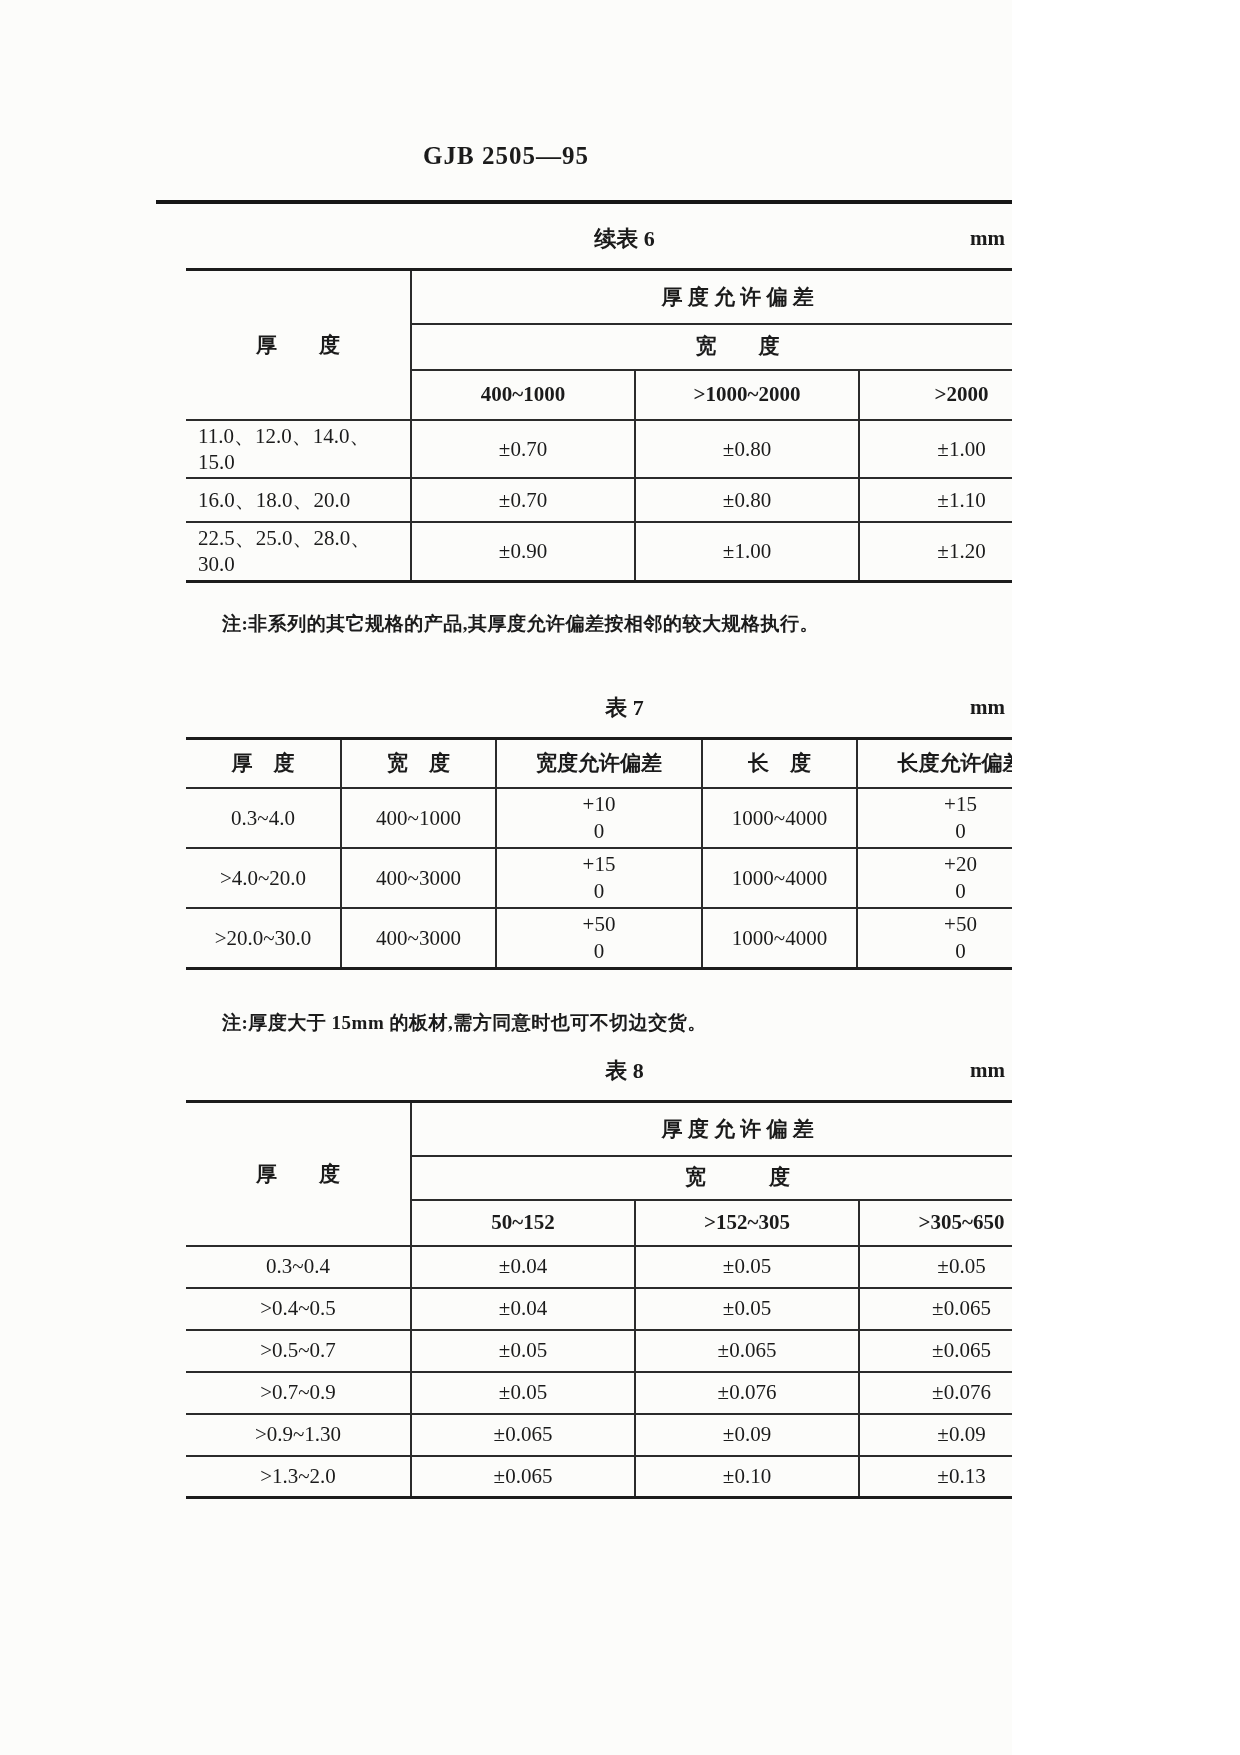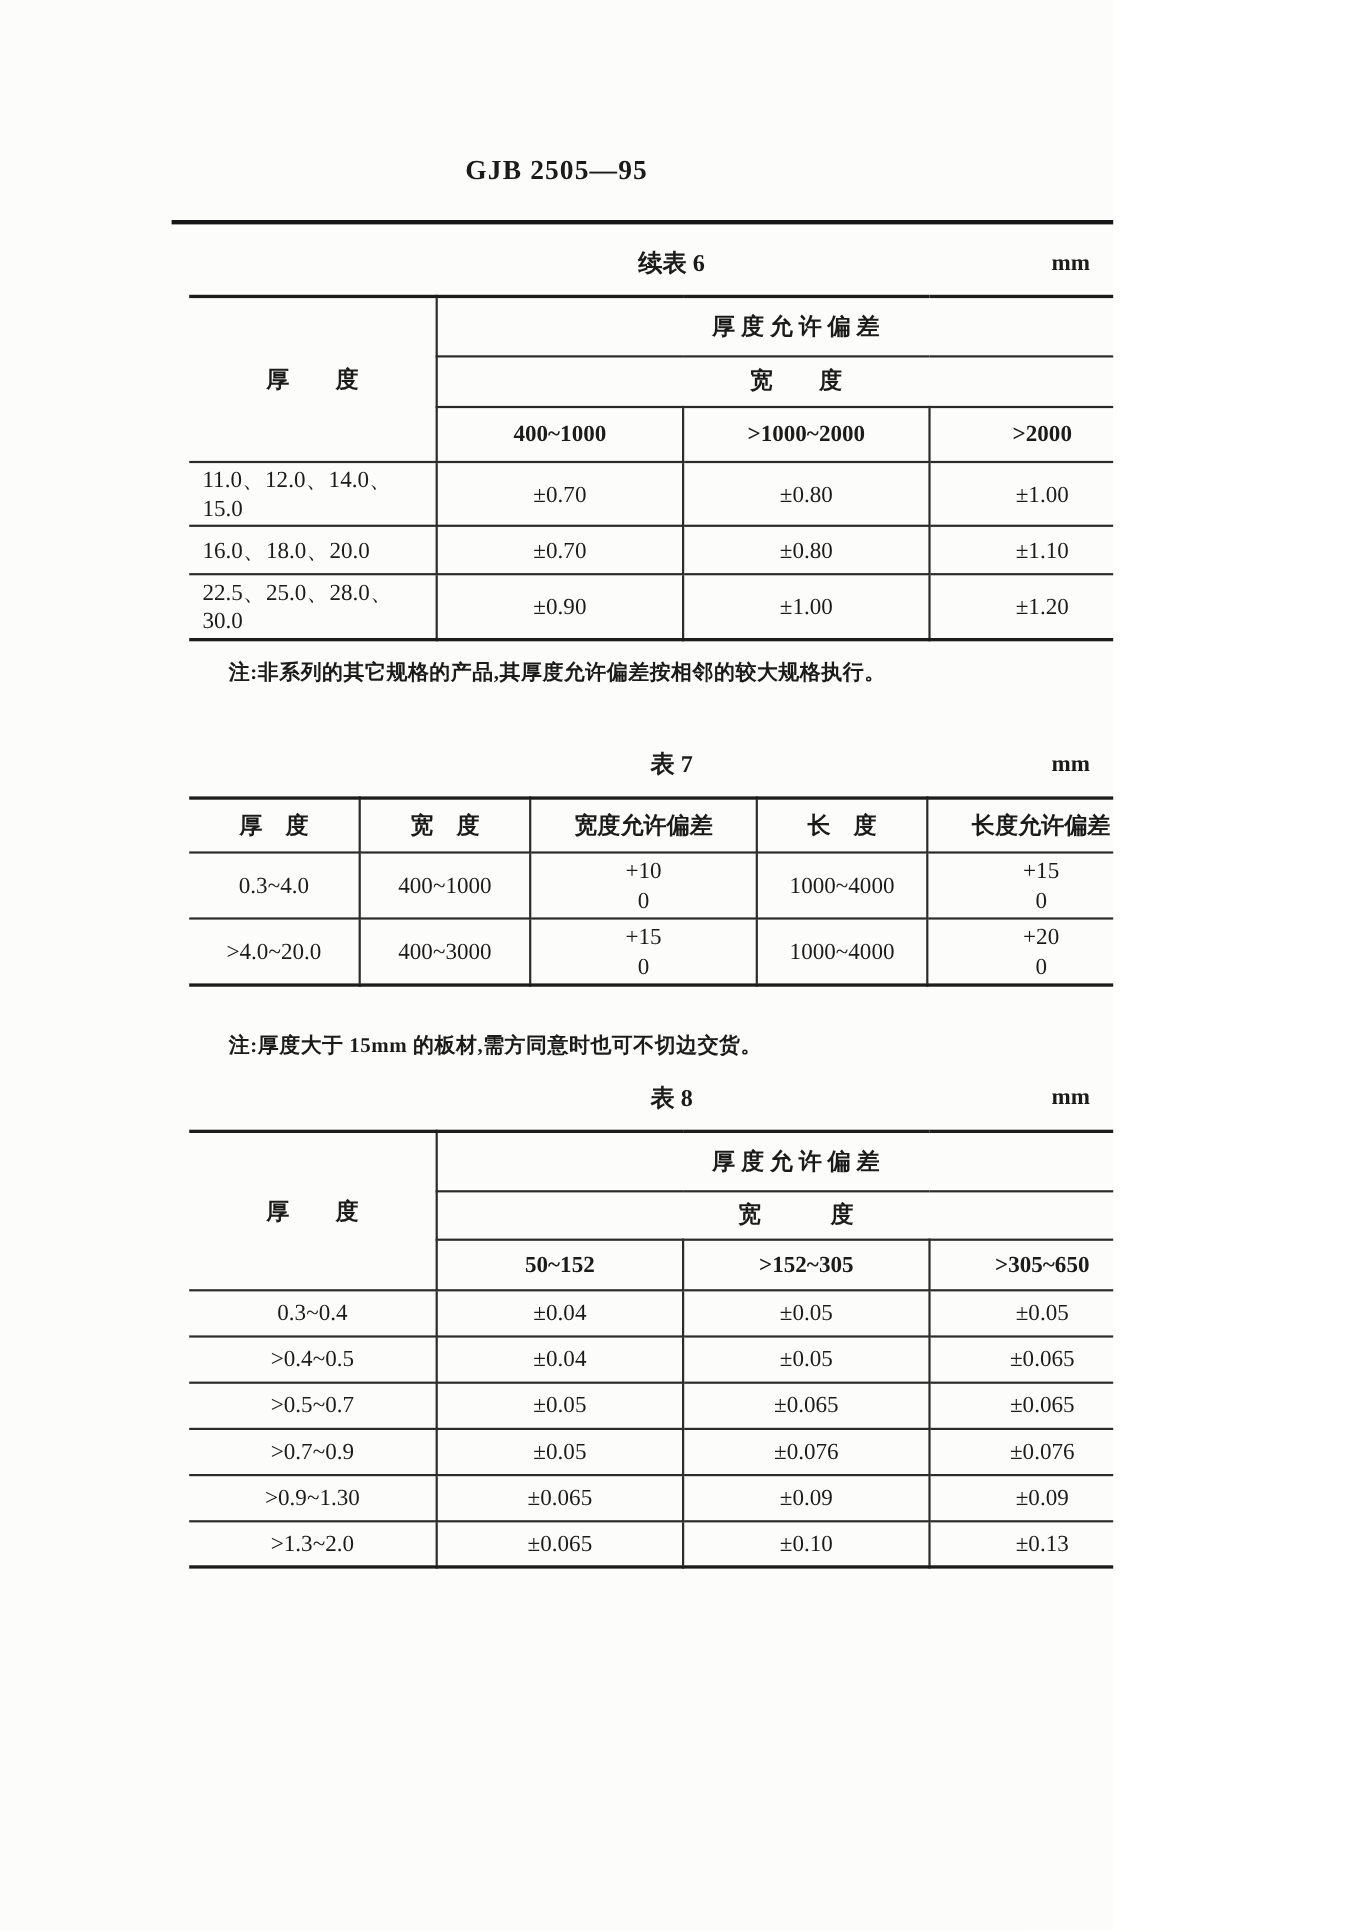--- a/index.html
+++ b/index.html
@@ -26,21 +26,21 @@
   .header-rule {
     position: absolute;
     top: 200px;
     left: 156px;
     width: 932px;
     height: 4px;
     background: #161616;
   }
   .content {
     position: absolute;
-    left: 172px;
+    left: 186px;
     top: 224px;
     width: 877px;
   }
   .caption-row {
     position: relative;
     height: 30px;
     margin-bottom: 14px;
   }
   .caption-row .caption {
     display: block;
@@ -85,21 +85,21 @@
   .dev-cell .dev-top, .dev-cell .dev-bottom {
     display: block;
     line-height: 27px;
   }
   
   .t8 .h1 td { height: 54px; }
   .t8 .h2 td { height: 44px; }
   .t8 .h3 td { height: 46px; }
   .t8 .dr td { height: 42px; }
   .note {
-    margin-top: 15px;
+    margin-top: 28px;
     padding-left: 36px;
     font-size: 19px;
     font-weight: bold;
     letter-spacing: 0.5px;
   }
   .gap-before-t7 { margin-top: 56px; }
   .gap-before-t8 { margin-top: 20px; }
   .note-t7 { margin-top: 40px; }
   .page-number {
     position: absolute;
@@ -207,20 +207,33 @@
         <td class="dev-cell">
           <span class="dev-top">+15</span>
           <span class="dev-bottom">0</span>
         </td>
         <td>1000~4000</td>
         <td class="dev-cell">
           <span class="dev-top">+20</span>
           <span class="dev-bottom">0</span>
         </td>
       </tr>
+      <tr class="dr">
+        <td>&gt;20.0~30.0</td>
+        <td>400~3000</td>
+        <td class="dev-cell">
+          <span class="dev-top">+50</span>
+          <span class="dev-bottom">0</span>
+        </td>
+        <td>1000~4000</td>
+        <td class="dev-cell">
+          <span class="dev-top">+50</span>
+          <span class="dev-bottom">0</span>
+        </td>
+      </tr>
     </tbody>
       </table>
 
     <div class="note note-t7">注:厚度大于 15mm 的板材,需方同意时也可不切边交货。</div>
 
     <div class="caption-row gap-before-t8">
       <span class="caption">表 8</span>
       <span class="unit">mm</span>
     </div>
 

